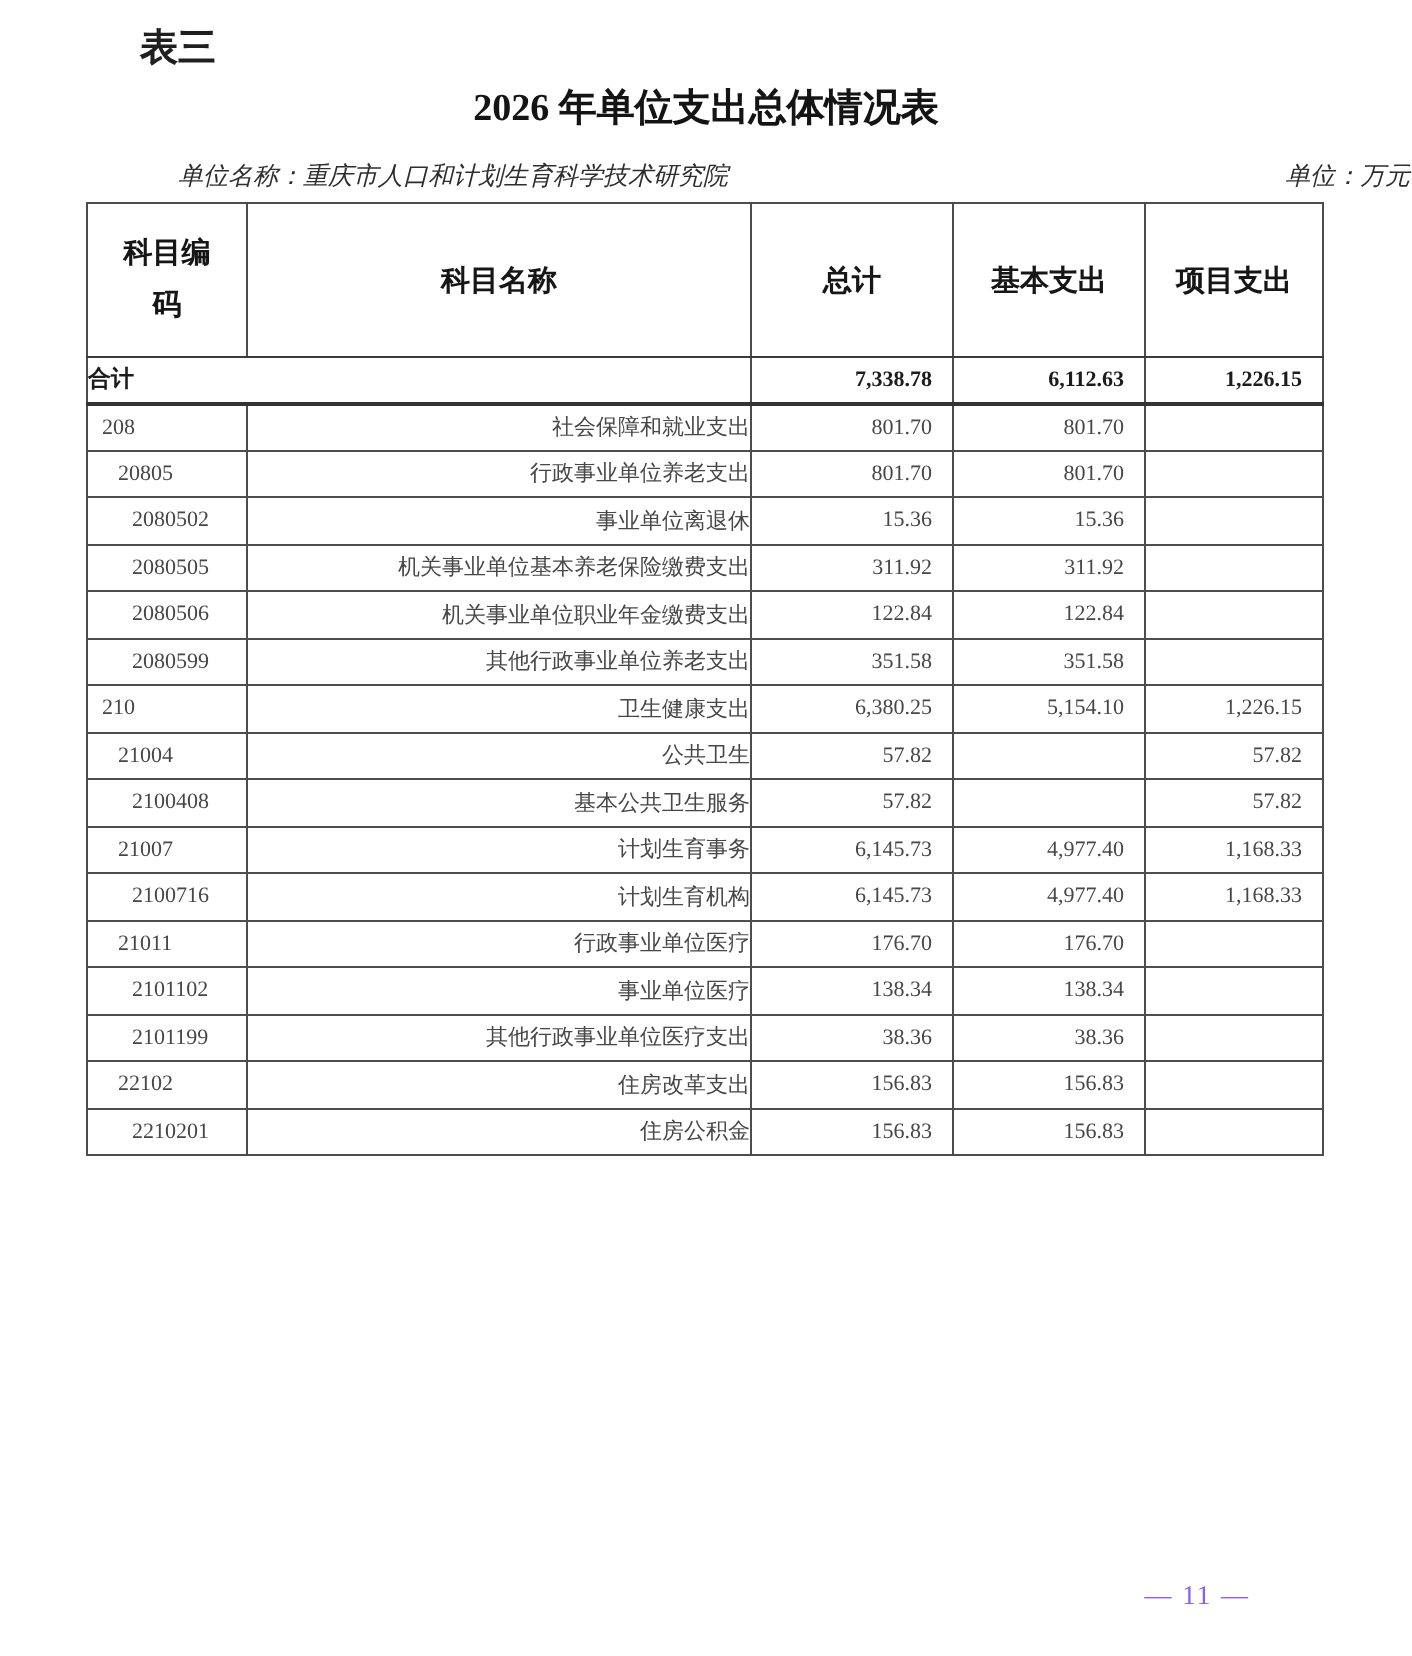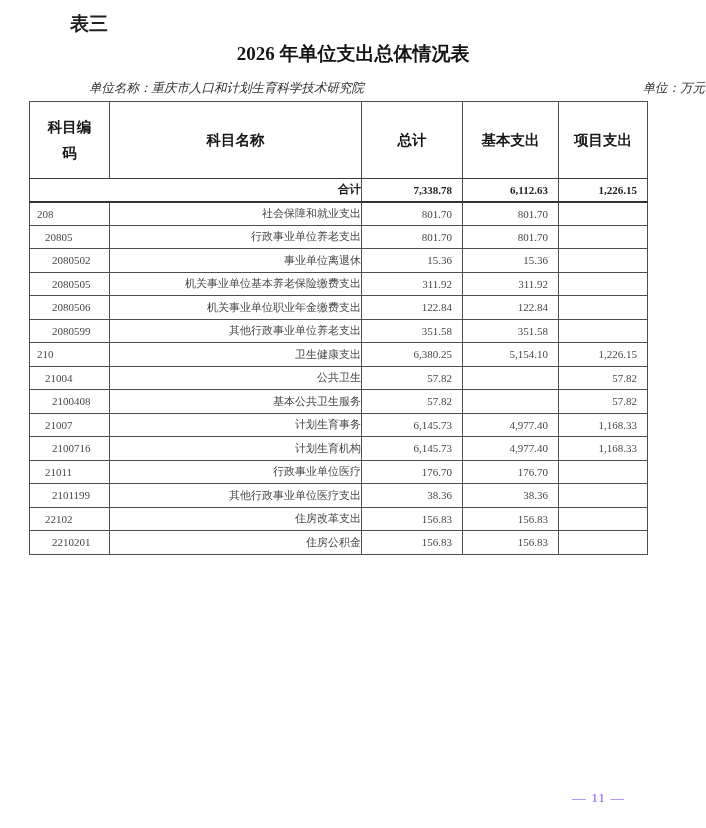--- a/index.html
+++ b/index.html
@@ -16,21 +16,21 @@
   .doc-title {
     position:absolute; top:41px; left:0; width:706px;
     text-align:center; font-size:19px; font-weight:bold; color:#141414;
   }
   .meta-line {
     position:absolute; top:80px; left:45px; width:616px;
     display:flex; justify-content:space-between; align-items:flex-end;
     font-size:12.5px; font-style:italic; color:#2e2e2e;margin-left:44px;
   }
   table.budget {
-    position:absolute; top:101px; left:29px; width:618px;
+    position:absolute; top:101px; left:43px; width:618px;
     border-collapse:collapse; table-layout:fixed;
     font-size:11px; color:#474747;padding-left:40px;
   }
   table.budget col.c-code { width:80px; }
   table.budget col.c-name { width:252px; }
   table.budget col.c-total { width:101px; }
   table.budget col.c-basic { width:96px; }
   table.budget col.c-project { width:89px; }
   table.budget th, table.budget td {
     border:1px solid #4d4d4d; overflow:hidden; white-space:nowrap;
@@ -38,21 +38,21 @@
   table.budget thead th {
     height:77px; font-size:14.5px; font-weight:bold; color:#161616;
     text-align:center; vertical-align:middle;
     border-bottom:1.5px solid #3a3a3a;
   }
   .code-head-line { display:block; line-height:26px; }
   tr.total-row td {
     height:23px; font-weight:bold; color:#1c1c1c;
     border-bottom:2px solid #333333;
   }
-  tr.total-row td.merged { text-align:right; font-size:11.5px; }
+  tr.total-row td.merged { text-align:left; font-size:11.5px; }
   tbody tr.data-row td { height:23.5px; }
   td.code { padding-left:7px; text-align:left; }
   td.name { padding-left:9px; text-align:right; }
   td.num  { padding-right:10px; text-align:right; }
   tr.lvl2 td.code { padding-left:15px; }
   tr.lvl3 td.code { padding-left:22px; }
   tr.lvl2 td.name { padding-left:14px; }
   tr.lvl3 td.name { padding-left:20px;margin-top:12px; }
   .page-footer {
     position:absolute; top:790px; left:0; width:625px;
@@ -177,20 +177,27 @@
     <td class="num">1,168.33</td>
   </tr>
       <tr class="data-row lvl2">
     <td class="code">21011</td>
     <td class="name">行政事业单位医疗</td>
     <td class="num">176.70</td>
     <td class="num">176.70</td>
     <td class="num"></td>
   </tr>
       <tr class="data-row lvl3">
+    <td class="code">2101102</td>
+    <td class="name">事业单位医疗</td>
+    <td class="num">138.34</td>
+    <td class="num">138.34</td>
+    <td class="num"></td>
+  </tr>
+      <tr class="data-row lvl3">
     <td class="code">2101199</td>
     <td class="name">其他行政事业单位医疗支出</td>
     <td class="num">38.36</td>
     <td class="num">38.36</td>
     <td class="num"></td>
   </tr>
       <tr class="data-row lvl2">
     <td class="code">22102</td>
     <td class="name">住房改革支出</td>
     <td class="num">156.83</td>

